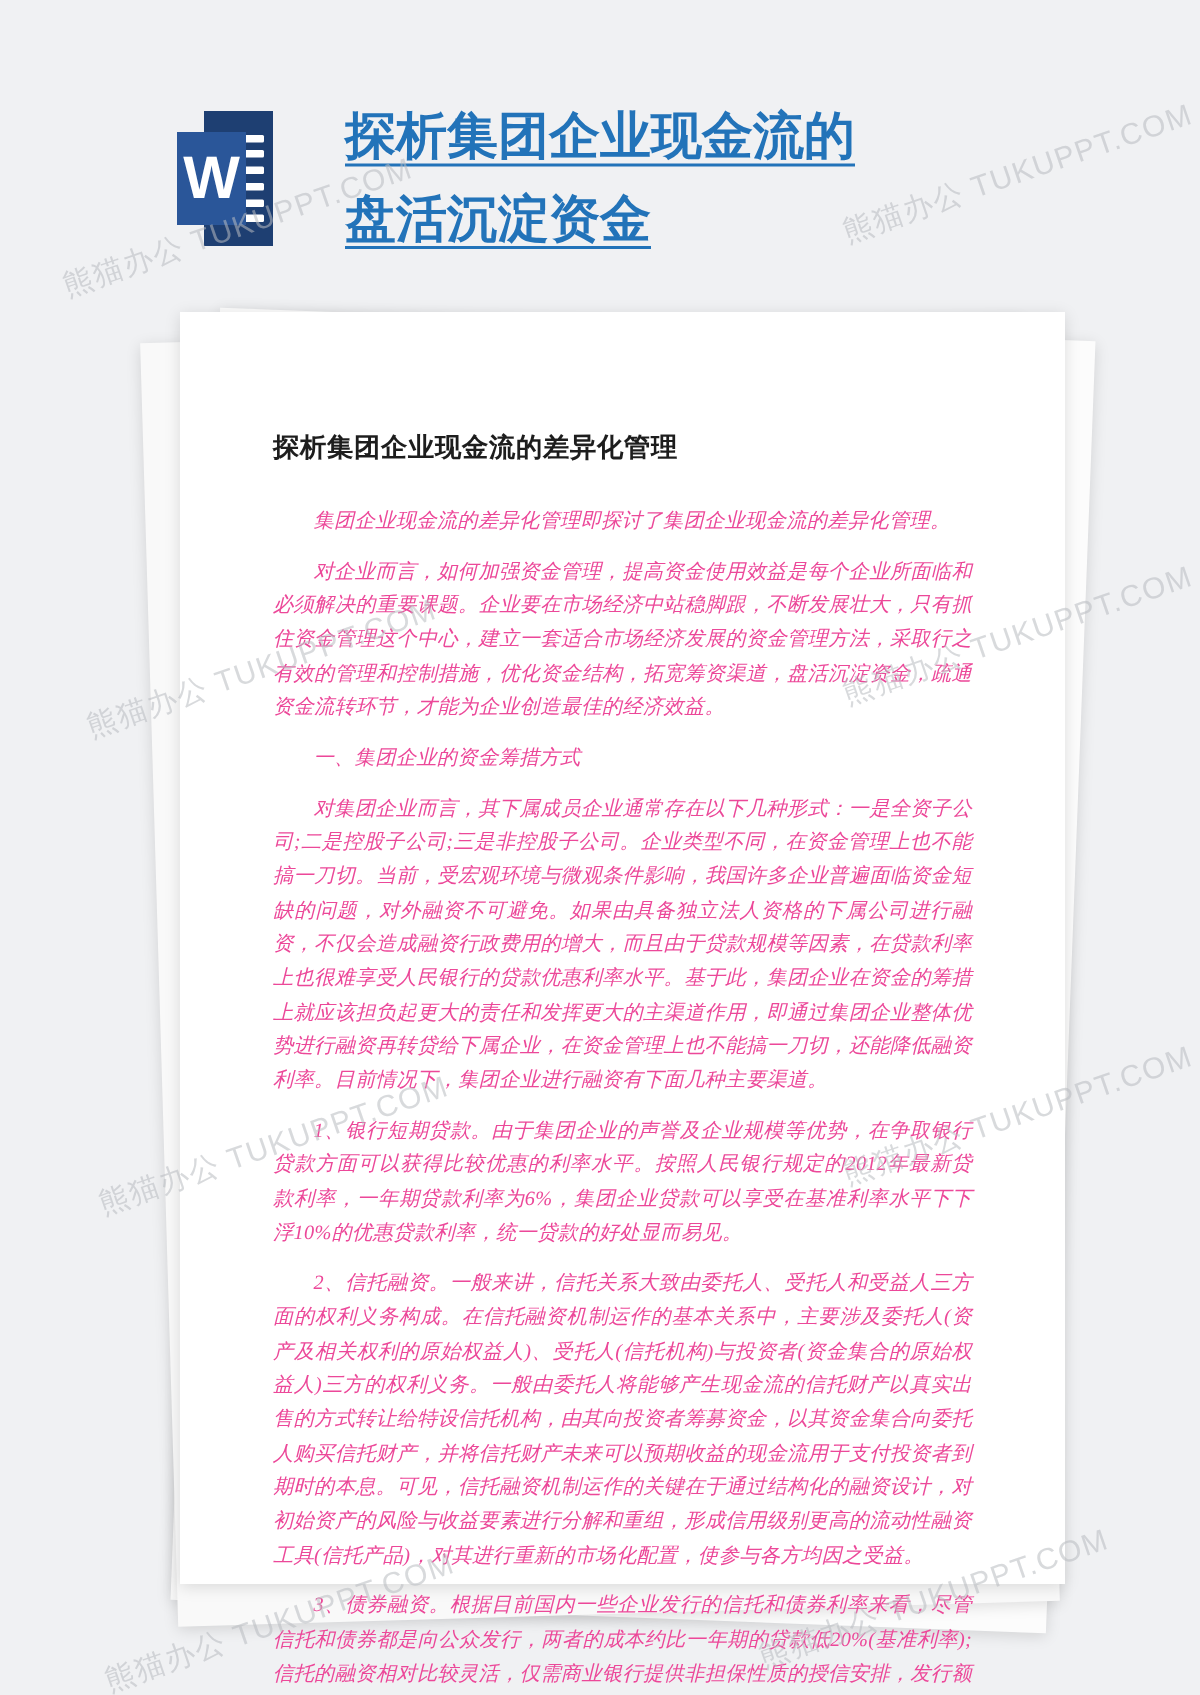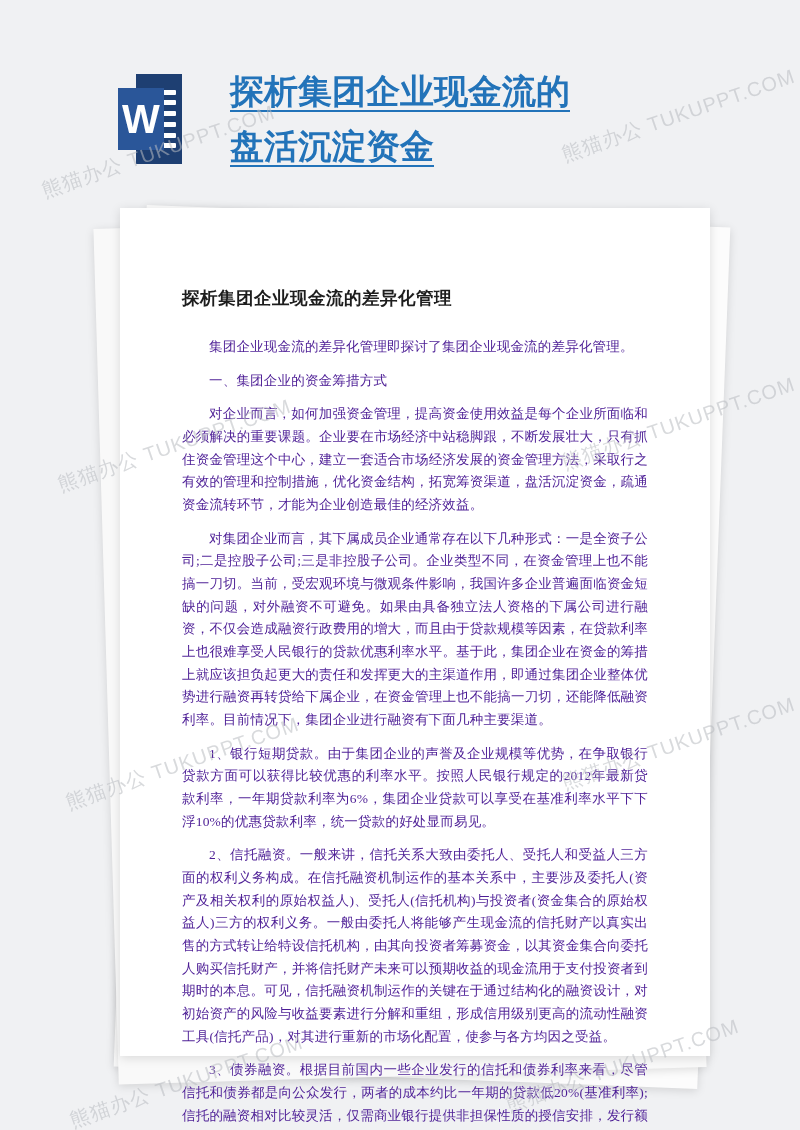--- a/index.html
+++ b/index.html
@@ -52,24 +52,25 @@
   .sheet.front {
     left: 120px; top: 208px; width: 590px; height: 848px; z-index: 3;
     padding: 78px 62px 40px 62px;
   }
 
   .doc-heading {
     font-size: 17.5px; font-weight: 600; color: #1d1d1d;
     margin-bottom: 26px; letter-spacing: 0.5px;
   }
   .doc-body p {
-    font-size: 13.5px; line-height: 1.68; color: #4c1d95;
+    font-size: 13.5px; line-height: 1.68; color: #ec4899;
     text-align: justify; text-indent: 2em;
     margin-bottom: 11px;
     letter-spacing: 0.2px;
+    font-style: italic;
   }
 
   
   .wm {
     position: absolute; z-index: 5;
     white-space: nowrap; pointer-events: none;
     font-family: "Liberation Sans", sans-serif;
     font-size: 20px; letter-spacing: 1px;
     color: #b9bcc1; opacity: 0.55;
     transform: rotate(-19deg);
@@ -106,22 +107,22 @@
   </h1>
 </div>
 
 <div class="sheet back1"></div>
 <div class="sheet back2"></div>
 
 <div class="sheet front">
   <h2 class="doc-heading">探析集团企业现金流的差异化管理</h2>
   <div class="doc-body">
     <p>集团企业现金流的差异化管理即探讨了集团企业现金流的差异化管理。</p>
+    <p>对企业而言，如何加强资金管理，提高资金使用效益是每个企业所面临和必须解决的重要课题。企业要在市场经济中站稳脚跟，不断发展壮大，只有抓住资金管理这个中心，建立一套适合市场经济发展的资金管理方法，采取行之有效的管理和控制措施，优化资金结构，拓宽筹资渠道，盘活沉淀资金，疏通资金流转环节，才能为企业创造最佳的经济效益。</p>
     <p>一、集团企业的资金筹措方式</p>
-    <p>对企业而言，如何加强资金管理，提高资金使用效益是每个企业所面临和必须解决的重要课题。企业要在市场经济中站稳脚跟，不断发展壮大，只有抓住资金管理这个中心，建立一套适合市场经济发展的资金管理方法，采取行之有效的管理和控制措施，优化资金结构，拓宽筹资渠道，盘活沉淀资金，疏通资金流转环节，才能为企业创造最佳的经济效益。</p>
     <p>对集团企业而言，其下属成员企业通常存在以下几种形式：一是全资子公司;二是控股子公司;三是非控股子公司。企业类型不同，在资金管理上也不能搞一刀切。当前，受宏观环境与微观条件影响，我国许多企业普遍面临资金短缺的问题，对外融资不可避免。如果由具备独立法人资格的下属公司进行融资，不仅会造成融资行政费用的增大，而且由于贷款规模等因素，在贷款利率上也很难享受人民银行的贷款优惠利率水平。基于此，集团企业在资金的筹措上就应该担负起更大的责任和发挥更大的主渠道作用，即通过集团企业整体优势进行融资再转贷给下属企业，在资金管理上也不能搞一刀切，还能降低融资利率。目前情况下，集团企业进行融资有下面几种主要渠道。</p>
     <p>1、银行短期贷款。由于集团企业的声誉及企业规模等优势，在争取银行贷款方面可以获得比较优惠的利率水平。按照人民银行规定的2012年最新贷款利率，一年期贷款利率为6%，集团企业贷款可以享受在基准利率水平下下浮10%的优惠贷款利率，统一贷款的好处显而易见。</p>
     <p>2、信托融资。一般来讲，信托关系大致由委托人、受托人和受益人三方面的权利义务构成。在信托融资机制运作的基本关系中，主要涉及委托人(资产及相关权利的原始权益人)、受托人(信托机构)与投资者(资金集合的原始权益人)三方的权利义务。一般由委托人将能够产生现金流的信托财产以真实出售的方式转让给特设信托机构，由其向投资者筹募资金，以其资金集合向委托人购买信托财产，并将信托财产未来可以预期收益的现金流用于支付投资者到期时的本息。可见，信托融资机制运作的关键在于通过结构化的融资设计，对初始资产的风险与收益要素进行分解和重组，形成信用级别更高的流动性融资工具(信托产品)，对其进行重新的市场化配置，使参与各方均因之受益。</p>
     <p>3、债券融资。根据目前国内一些企业发行的信托和债券利率来看，尽管信托和债券都是向公众发行，两者的成本约比一年期的贷款低20%(基准利率);信托的融资相对比较灵活，仅需商业银行提供非担保性质的授信安排，发行额度</p>
   </div>
 </div>
 
 <div class="wm wm-1">熊猫办公 TUKUPPT.COM</div>
 <div class="wm wm-2">熊猫办公 TUKUPPT.COM</div>
 <div class="wm wm-3">熊猫办公 TUKUPPT.COM</div>

